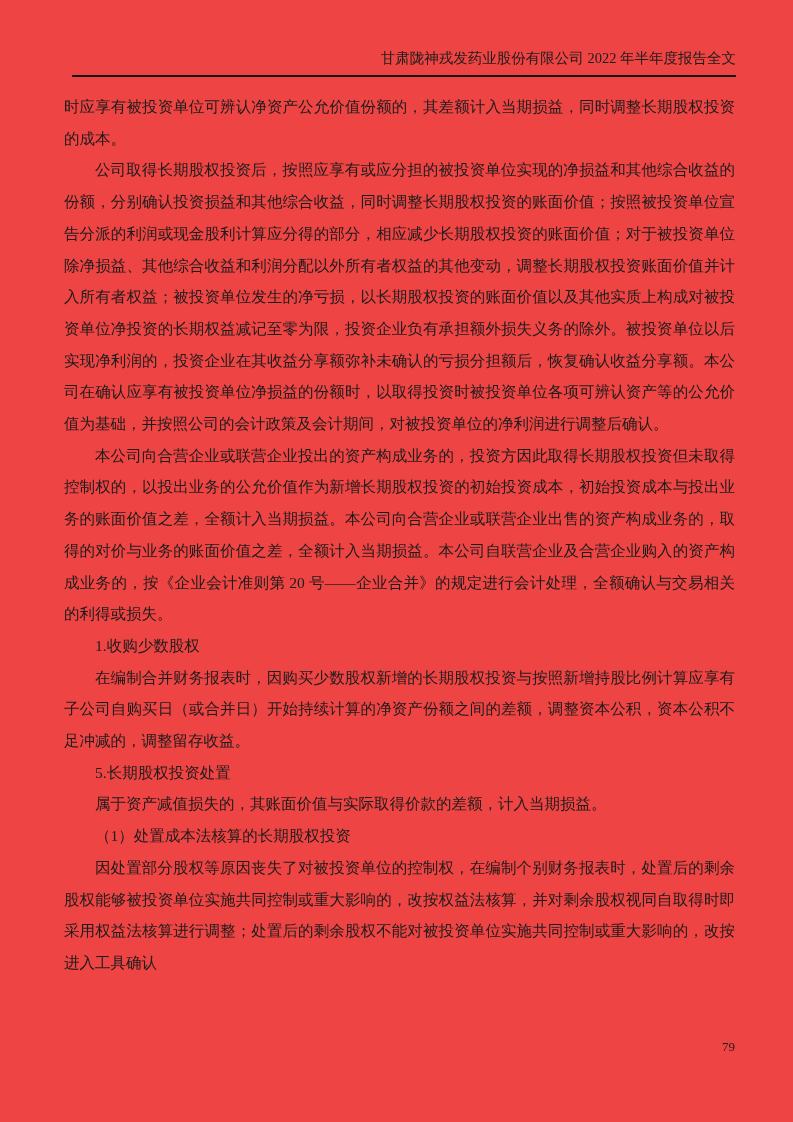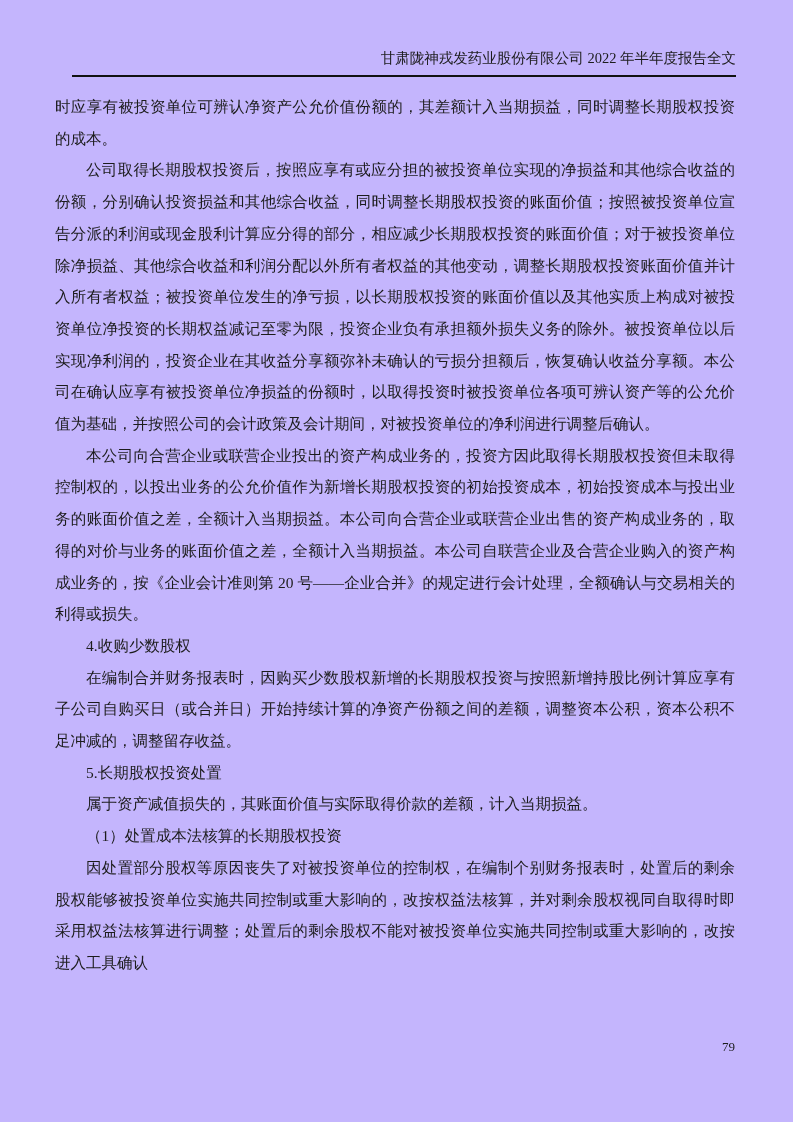--- a/index.html
+++ b/index.html
@@ -5,41 +5,41 @@
   html, body {
     margin: 0;
     padding: 0;
     background: #e8e8e8;
   }
   .page {
     position: relative;
     width: 793px;
     height: 1122px;
     margin: 0 auto;
-    background: #c4b5fd;
+    background: #ef4444;
     font-family: "Liberation Serif", "DejaVu Serif", serif;
     color: #1c1c1c;
     overflow: hidden;
     box-sizing: border-box;
   }
   .header {
     position: absolute;
     top: 48px;
     left: 72px;
     right: 57px;
     text-align: right;
     font-size: 14.5px;
     line-height: 20px;
     padding-bottom: 7px;
     border-bottom: 2px solid #111111;
   }
   .content {
     position: absolute;
     top: 91px;
-    left: 55px;
+    left: 64px;
     right: 58px;
     text-align: justify;
   }
   .para {
     margin: 0;
     font-size: 15.5px;
     line-height: 31.7px;
     word-break: break-all;
   }
   .para.indent {
@@ -59,21 +59,21 @@
 
 <div class="page">
   <div class="header">
     <span>甘肃陇神戎发药业股份有限公司 2022 年半年度报告全文</span>
   </div>
 
   <div class="content">
       <p class="para">时应享有被投资单位可辨认净资产公允价值份额的，其差额计入当期损益，同时调整长期股权投资的成本。</p>
       <p class="para indent">公司取得长期股权投资后，按照应享有或应分担的被投资单位实现的净损益和其他综合收益的份额，分别确认投资损益和其他综合收益，同时调整长期股权投资的账面价值；按照被投资单位宣告分派的利润或现金股利计算应分得的部分，相应减少长期股权投资的账面价值；对于被投资单位除净损益、其他综合收益和利润分配以外所有者权益的其他变动，调整长期股权投资账面价值并计入所有者权益；被投资单位发生的净亏损，以长期股权投资的账面价值以及其他实质上构成对被投资单位净投资的长期权益减记至零为限，投资企业负有承担额外损失义务的除外。被投资单位以后实现净利润的，投资企业在其收益分享额弥补未确认的亏损分担额后，恢复确认收益分享额。本公司在确认应享有被投资单位净损益的份额时，以取得投资时被投资单位各项可辨认资产等的公允价值为基础，并按照公司的会计政策及会计期间，对被投资单位的净利润进行调整后确认。</p>
       <p class="para indent">本公司向合营企业或联营企业投出的资产构成业务的，投资方因此取得长期股权投资但未取得控制权的，以投出业务的公允价值作为新增长期股权投资的初始投资成本，初始投资成本与投出业务的账面价值之差，全额计入当期损益。本公司向合营企业或联营企业出售的资产构成业务的，取得的对价与业务的账面价值之差，全额计入当期损益。本公司自联营企业及合营企业购入的资产构成业务的，按《企业会计准则第 20 号——企业合并》的规定进行会计处理，全额确认与交易相关的利得或损失。</p>
-      <p class="para indent">4.收购少数股权</p>
+      <p class="para indent">1.收购少数股权</p>
       <p class="para indent">在编制合并财务报表时，因购买少数股权新增的长期股权投资与按照新增持股比例计算应享有子公司自购买日（或合并日）开始持续计算的净资产份额之间的差额，调整资本公积，资本公积不足冲减的，调整留存收益。</p>
       <p class="para indent">5.长期股权投资处置</p>
       <p class="para indent">属于资产减值损失的，其账面价值与实际取得价款的差额，计入当期损益。</p>
       <p class="para indent">（1）处置成本法核算的长期股权投资</p>
       <p class="para indent">因处置部分股权等原因丧失了对被投资单位的控制权，在编制个别财务报表时，处置后的剩余股权能够被投资单位实施共同控制或重大影响的，改按权益法核算，并对剩余股权视同自取得时即采用权益法核算进行调整；处置后的剩余股权不能对被投资单位实施共同控制或重大影响的，改按进入工具确认</p>
     </div>
 
   <div class="footer">
     <span>79</span>
   </div>

